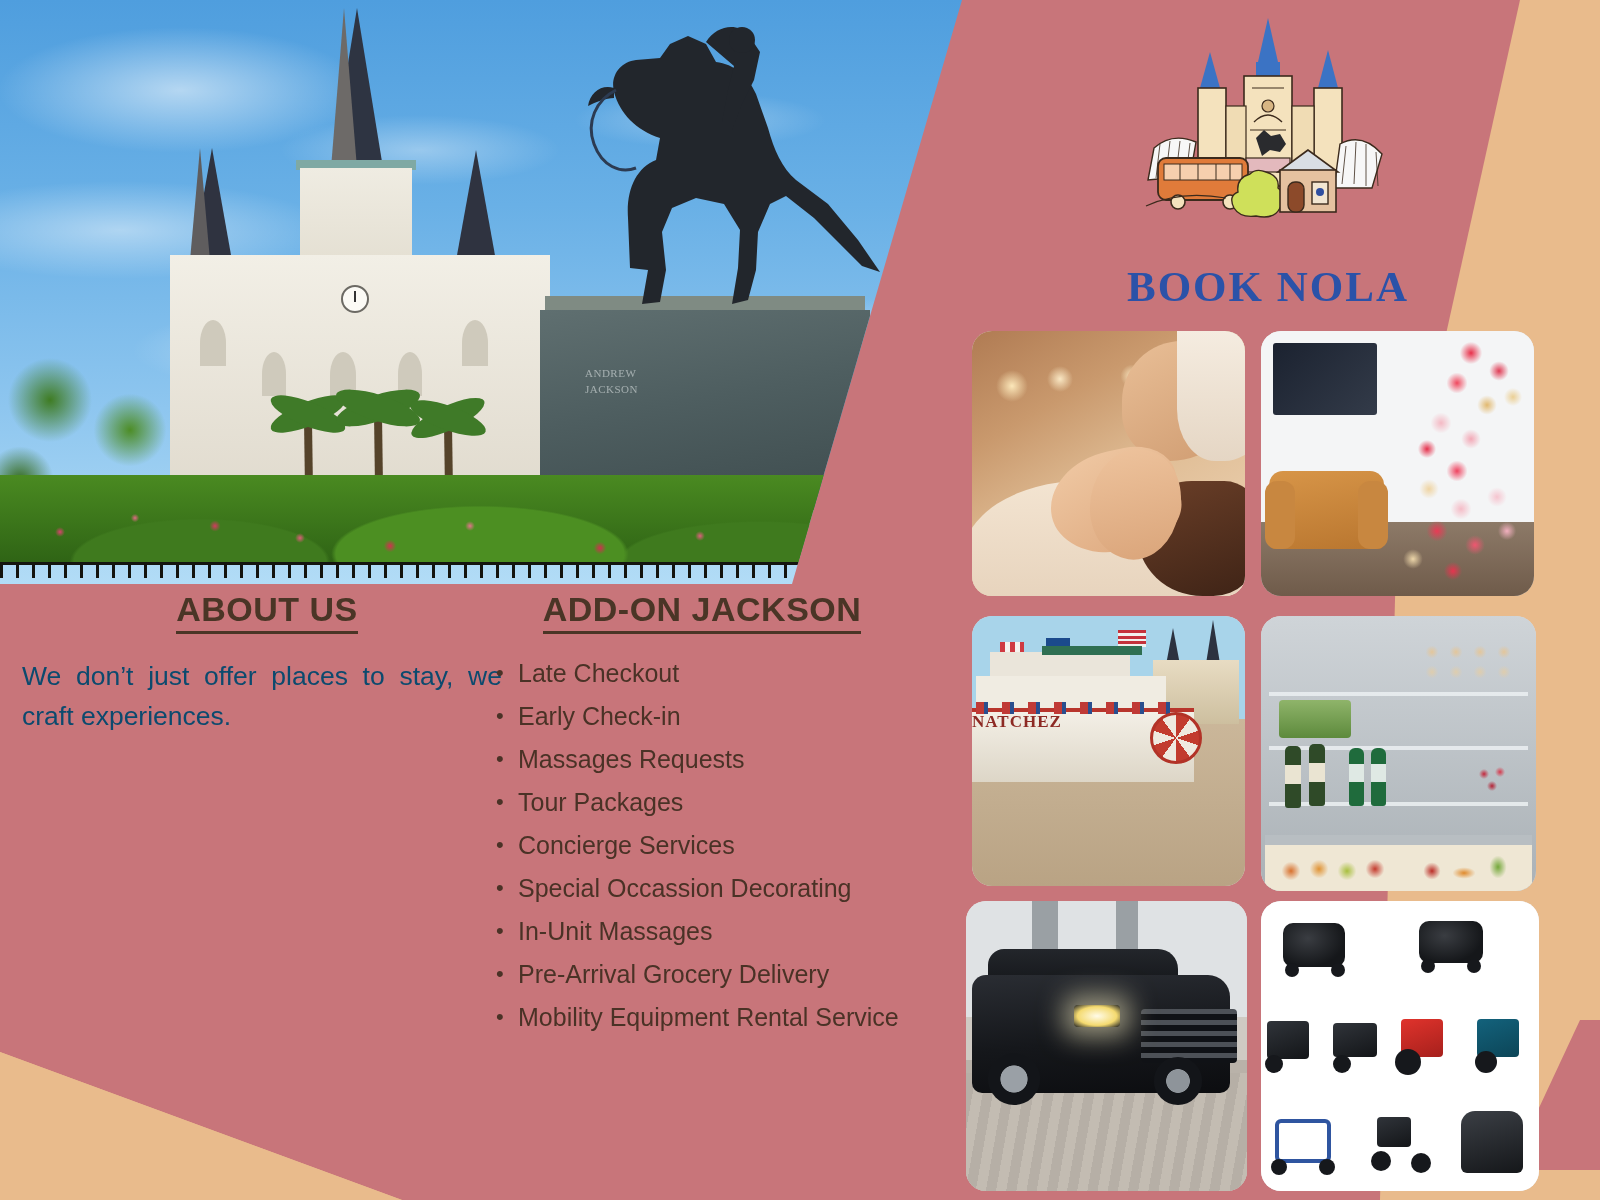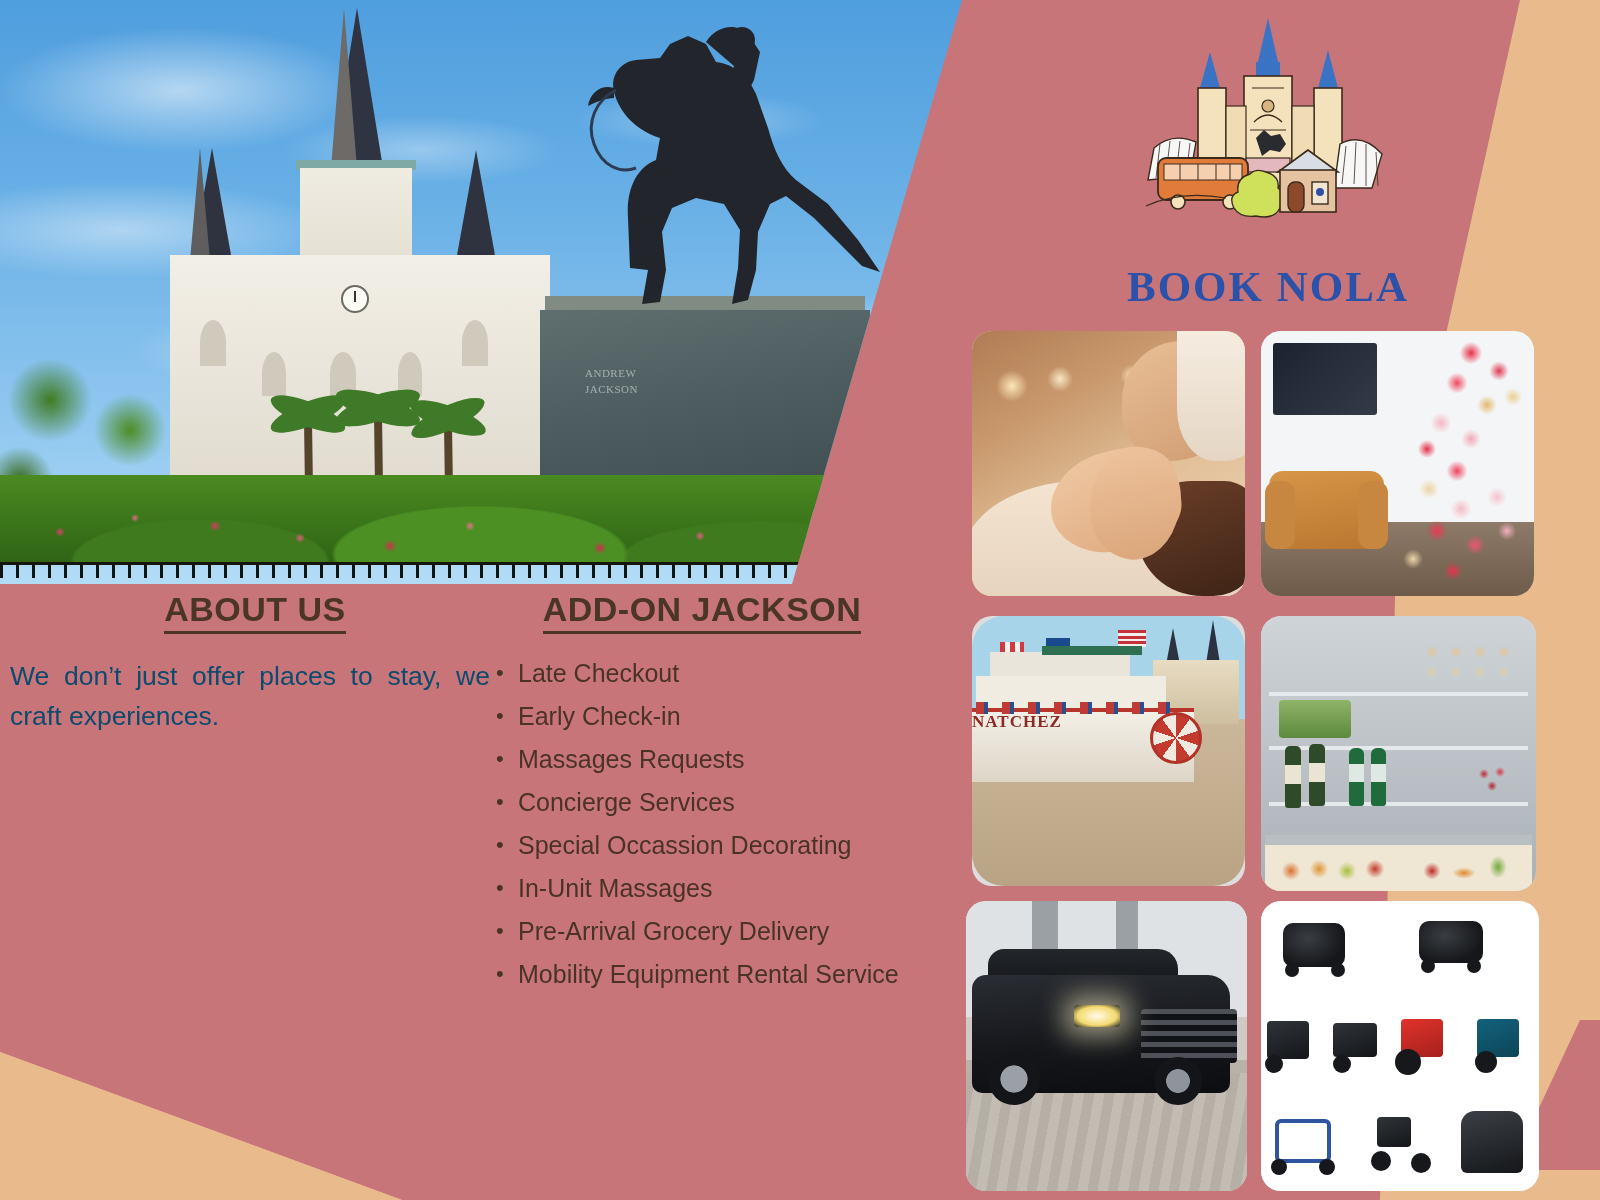--- a/index.html
+++ b/index.html
@@ -166,21 +166,21 @@
     text-align: center;
   }
   .logo-text {
     position: absolute; left: 0; right: 0; top: 252px;
     font-family: "Liberation Serif", serif;
     font-weight: bold; font-size: 43px; letter-spacing: 2px;
     color: #2b52a8;
   }
 
   
-  .about-col { position: absolute; left: 10px; top: 590px; width: 480px; }
+  .about-col { position: absolute; left: 22px; top: 590px; width: 480px; }
   .svc-col   { position: absolute; left: 492px; top: 590px; width: 420px; }
 
   .sec-title {
     font-family: "Liberation Sans", sans-serif;
     font-weight: bold; font-size: 34px; letter-spacing: .5px;
     color: #4a3526; text-align: center;
     border-bottom: 3px solid #4a3526;
     display: inline-block;
     padding-bottom: 2px;
   }
@@ -292,21 +292,21 @@
       radial-gradient(circle 15px at 200px 178px, #f5bcc7, rgba(0,0,0,0) 70%),
       radial-gradient(circle 14px at 236px 166px, #f6c4cf, rgba(0,0,0,0) 70%),
       radial-gradient(circle 15px at 176px 200px, #e93a55, rgba(0,0,0,0) 70%),
       radial-gradient(circle 14px at 214px 214px, #ef5670, rgba(0,0,0,0) 70%),
       radial-gradient(circle 13px at 246px 200px, #f2b0bf, rgba(0,0,0,0) 70%),
       radial-gradient(circle 14px at 152px 228px, #edd6a9, rgba(0,0,0,0) 70%),
       radial-gradient(circle 13px at 192px 240px, #e6344e, rgba(0,0,0,0) 70%);
   }
 
   
-  .ph-boat { position:absolute; inset:0; background: linear-gradient(180deg,#a8d4ea 0 38%, #cbb79a 38%, #b9a384 100%); border-radius: 32px; }
+  .ph-boat { position:absolute; inset:0; background: linear-gradient(180deg,#a8d4ea 0 38%, #cbb79a 38%, #b9a384 100%); }
   .ph-boat .hull {
     position:absolute; left:-8px; top:92px; width:230px; height:74px;
     background: linear-gradient(180deg,#f3efe6,#ddd6c7);
     border-top:4px solid #b8352c;
   }
   .ph-boat .deck1 { position:absolute; left:4px; top:60px; width:190px; height:34px; background:#f0ece2; }
   .ph-boat .deck2 { position:absolute; left:18px; top:36px; width:140px; height:26px; background:#eae5da; }
   .ph-boat .canopy{ position:absolute; left:70px; top:30px; width:100px; height:9px; background:#2f6f52; }
   .ph-boat .name  {
     position:absolute; left:0px; top:96px; font:bold 17px "Liberation Serif",serif;
@@ -581,20 +581,21 @@
   </div>
 
   <div class="svc-col">
     <div class="title-row">
       <span class="sec-title">ADD-ON JACKSON</span>
     </div>
     <ul class="svc-list">
       <li>Late Checkout</li>
       <li>Early Check-in</li>
       <li>Massages Requests</li>
+      <li>Tour Packages</li>
       <li>Concierge Services</li>
       <li>Special Occassion Decorating</li>
       <li>In-Unit Massages</li>
       <li>Pre-Arrival Grocery Delivery</li>
       <li>Mobility Equipment Rental Service</li>
     </ul>
   </div>
 
   <div class="photo p-massage">
     <div class="ph-massage">

